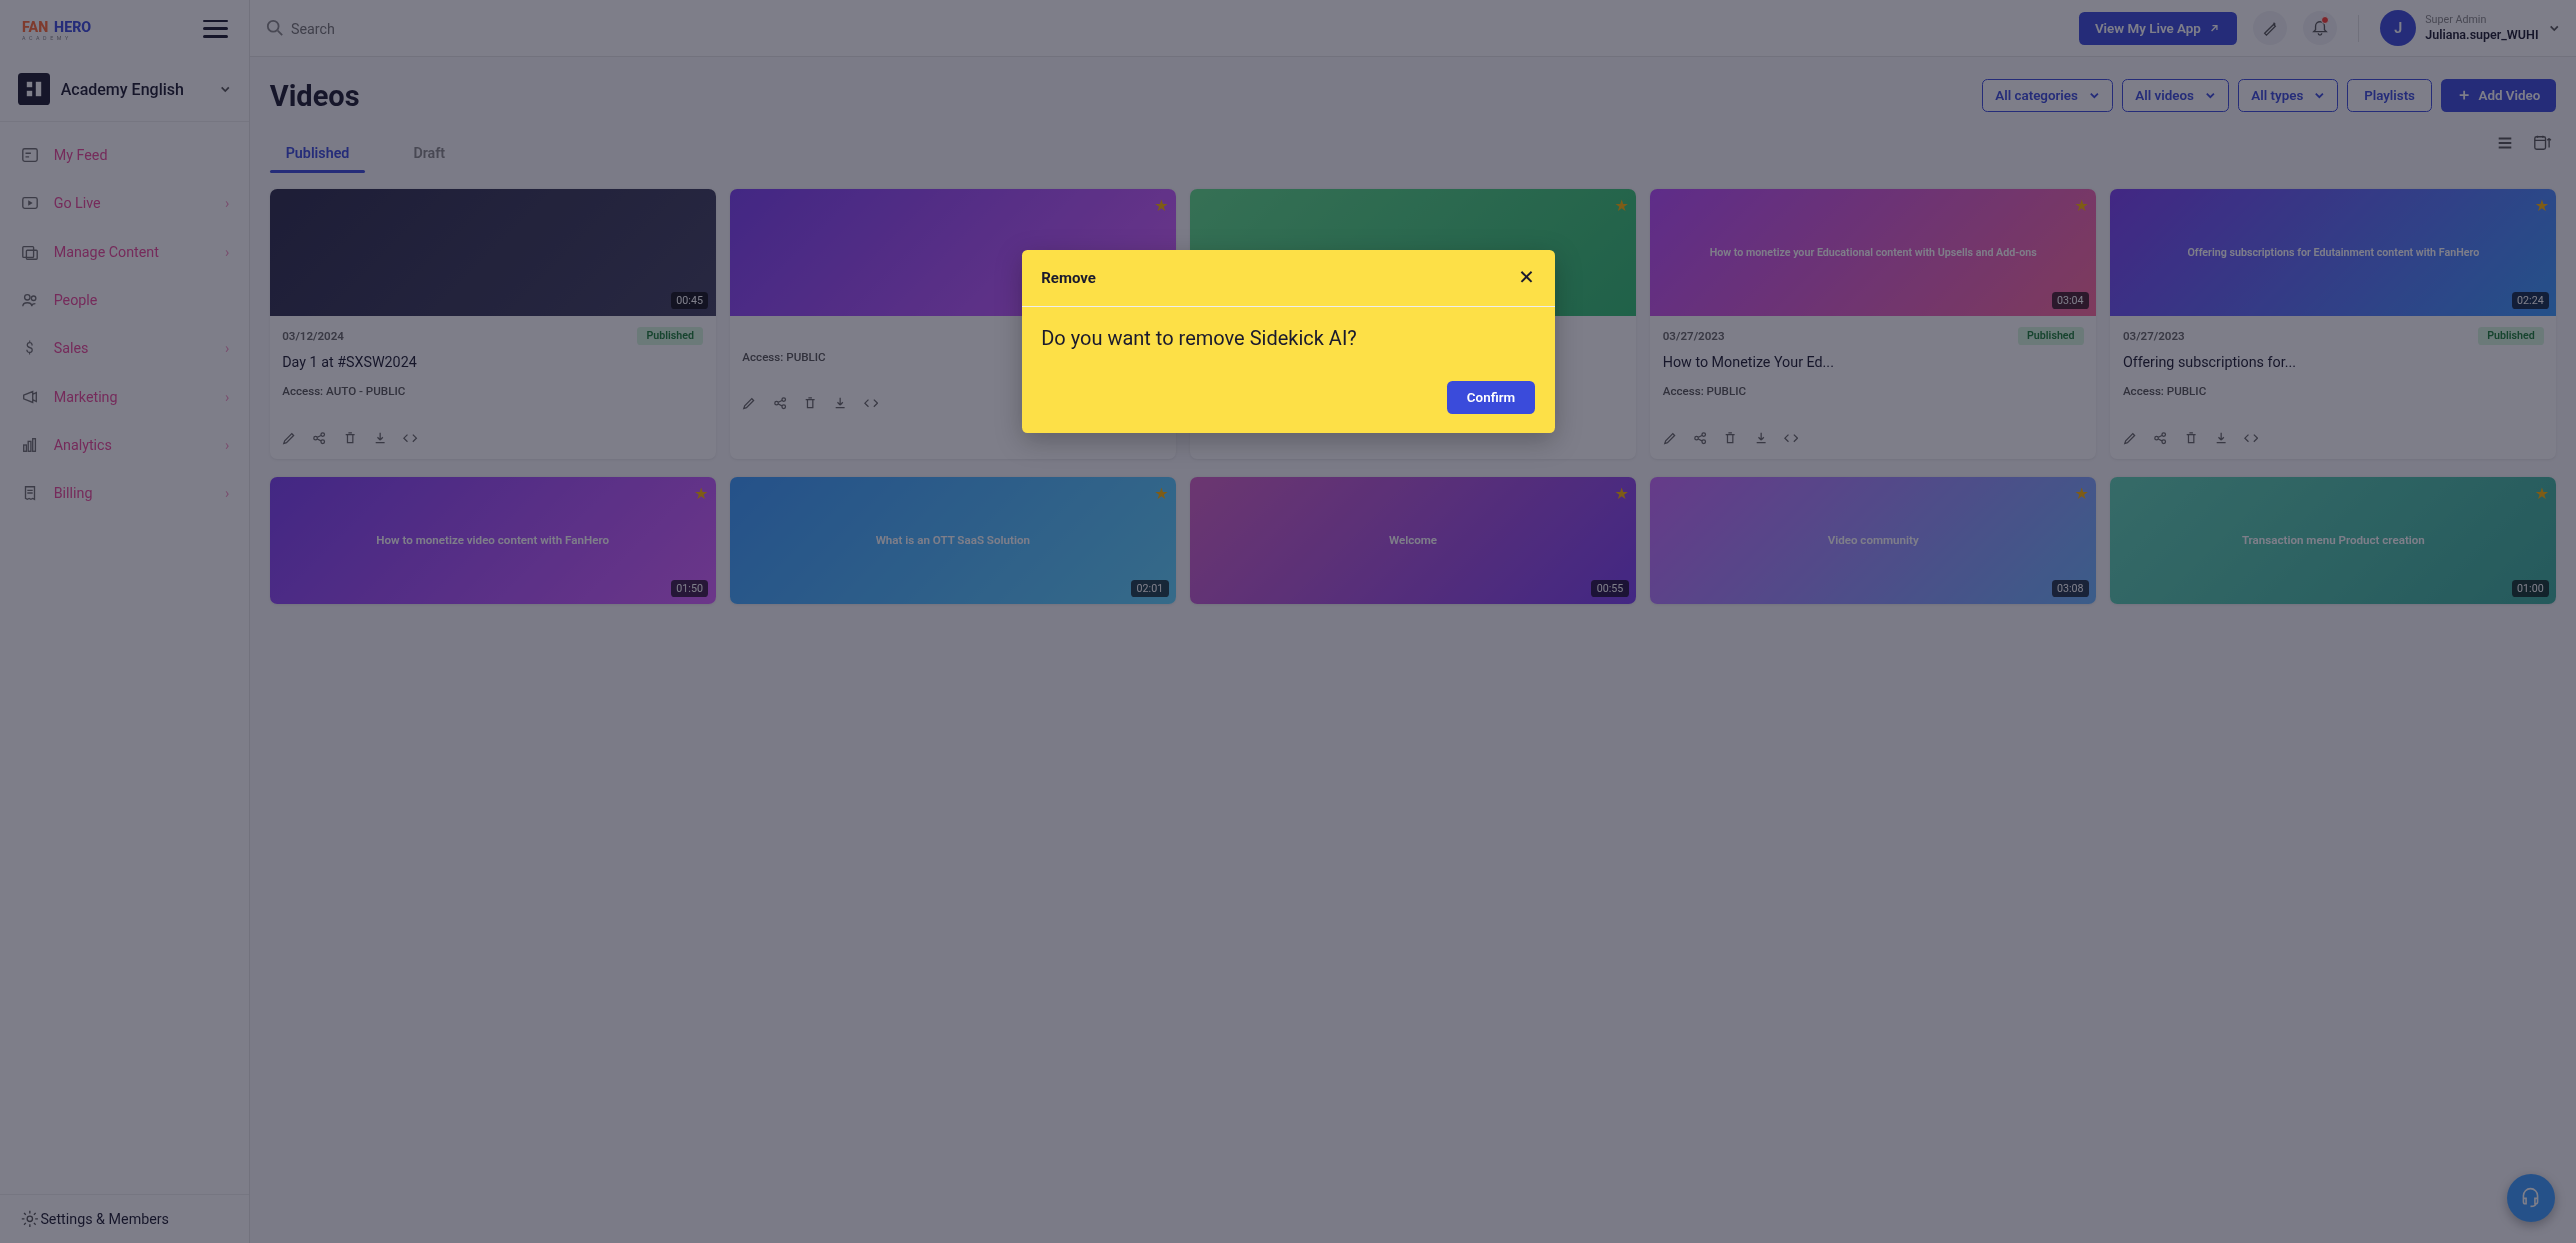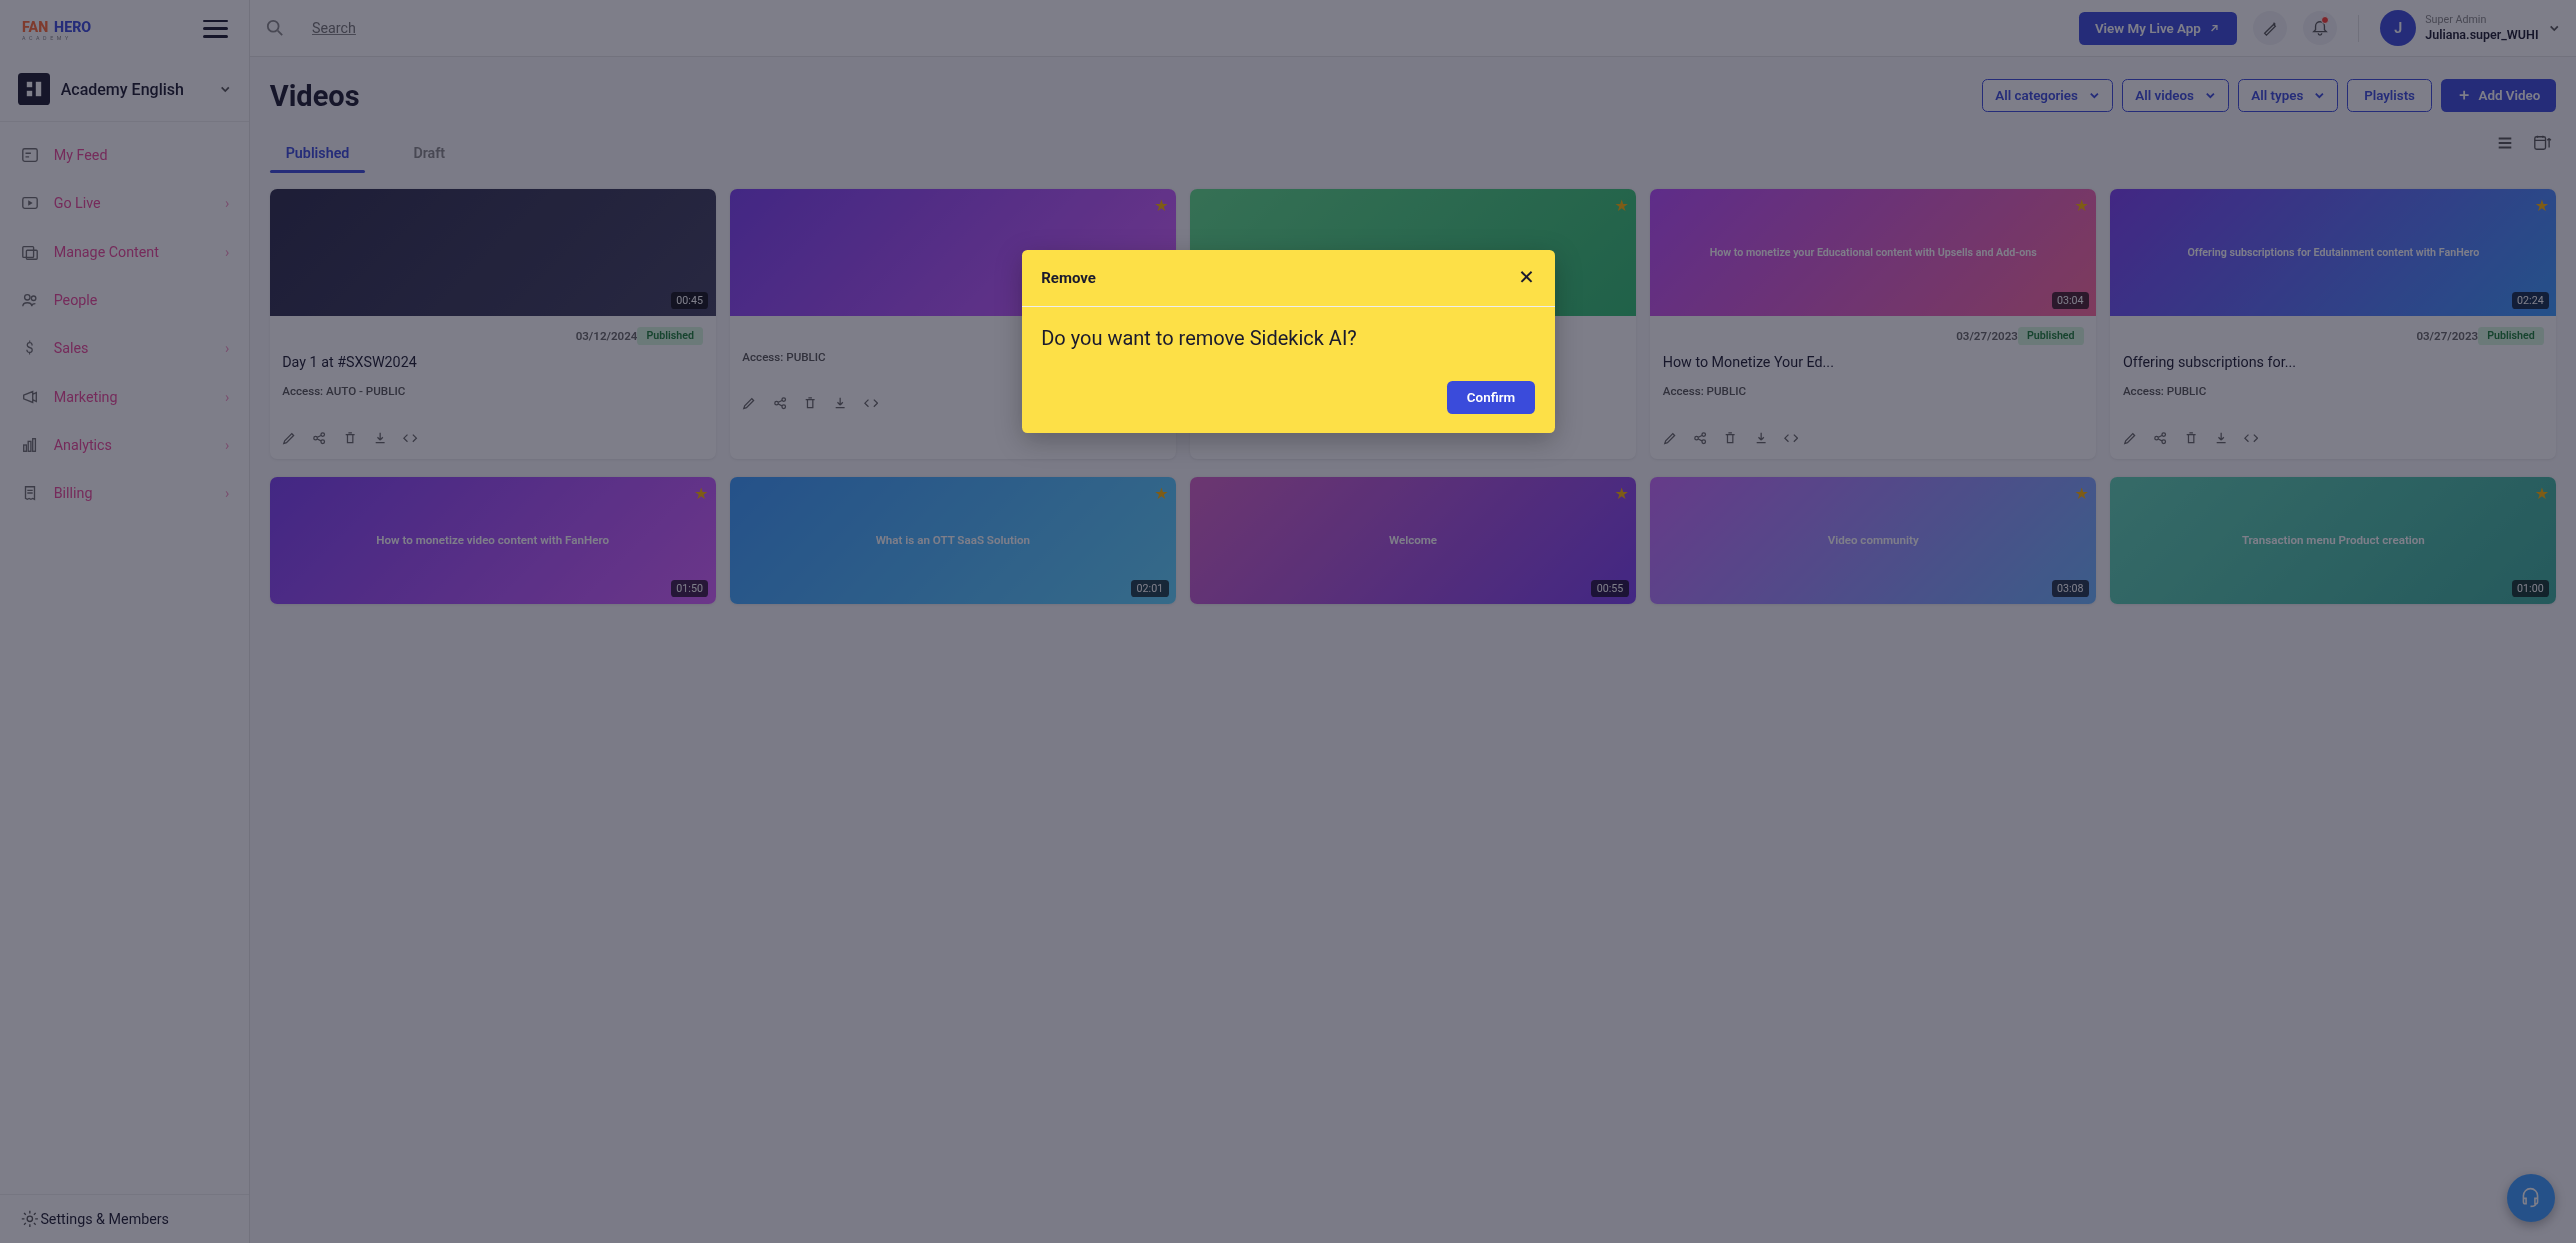--- a/index.html
+++ b/index.html
@@ -18,21 +18,21 @@
 .nav { flex: 1; padding: 9px 0; overflow-y: auto; }
 .nav-item { display: flex; align-items: center; padding: 14.3px 19.7px; gap: 14.3px; color: #ec4899; font-size: 14.3px; cursor: pointer; }
 .nav-item .nav-icon { width: 19.7px; height: 19.7px; display:flex; align-items:center; justify-content:center; opacity:0.85;}
 .nav-item .chevron { margin-left: auto; opacity: 0.6; }
 .sidebar-bottom { padding: 14.3px 19.7px; display:flex; align-items:center; gap:1px; border-top:0.9px solid #eee; cursor:pointer;}
 .sidebar-bottom .nav-icon { width:19.7px; height:19.7px; }
 
 
 .main { flex: 1; display: flex; flex-direction: column; }
 .topbar { height: 57px; display: flex; align-items: center; padding: 0 16px; gap: 16px; border-bottom:0.9px solid #e5e5e5; background:#fff;}
-.search { display: flex; align-items: center; gap: 28px; flex: 1; color:#888;text-decoration:underline;}
+.search { display: flex; align-items: flex-end; gap: 7px; flex: 1; color:#888;}
 .search input { border:none; outline:none; font-size:14.3px; color:#555; width:179px; background:transparent;}
 .btn-primary { background: #3a4bdb; color: #fff; border: none; border-radius: 5.4px; padding: 9px 16px; font-size: 13.4px; font-weight:600; display:flex; align-items:center; gap:7.2px; cursor:pointer;}
 .icon-btn { width: 34px; height: 34px; border-radius:50%; background:#f1f2f6; display:flex; align-items:center; justify-content:center; cursor:pointer; position:relative;}
 .notif-dot { position:absolute; top:5.4px; right:7.2px; width:8px; height:8px; background:#ff3b30; border-radius:50%; border:1.3px solid #fff;}
 .divider-v { width:0.9px; height:27px; background:#e0e0e0; margin:0 5.4px;}
 .user { display:flex; align-items:center; gap:9px; cursor:pointer;}
 .avatar { width:36px; height:36px; border-radius:50%; background:#3a4bdb; color:#fff; display:flex; align-items:center; justify-content:center; font-weight:600;}
 .user-text { display:flex; flex-direction:column; line-height:1.2;}
 .user-role { font-size:10.7px; color:#888;}
 .user-name { font-size:12.5px; font-weight:600;}
@@ -59,21 +59,21 @@
 .thumb.t3 { background:linear-gradient(135deg,#5fe08b,#2fbf71);}
 .thumb.t4 { background:linear-gradient(135deg,#b84bff,#ff6b9d);}
 .thumb.t5 { background:linear-gradient(135deg,#7b3ff2,#3a9cff);}
 .thumb.t6 { background:linear-gradient(135deg,#3a9cff,#5fd4ff);}
 .thumb.t7 { background:linear-gradient(135deg,#d661c8,#7b3ff2);}
 .thumb.t8 { background:linear-gradient(135deg,#c96bff,#6bb5ff);}
 .thumb.t9 { background:linear-gradient(135deg,#5fd4b5,#3aaf9c);}
 .duration { position:absolute; right:7.2px; bottom:7.2px; background:rgba(0,0,0,0.7); color:#fff; font-size:10.7px; padding:1.8px 5.4px; border-radius:3.6px;}
 .star { position:absolute; right:7.2px; top:7.2px; color:#ffb400; font-size:16px;}
 .card-body { padding:10.7px 12.5px;}
-.meta-row { display:flex; justify-content:flex-end; align-items:center; margin-bottom:9px;}
+.meta-row { display:flex; justify-content:space-between; align-items:center; margin-bottom:9px;}
 .date { font-size:11.6px; color:#666; font-weight:600;}
 .badge { background:#d6f5dc; color:#1a7f37; font-size:10.7px; font-weight:600; padding:2.7px 9px; border-radius:3.6px;}
 .card-title { font-size:14.3px; font-weight:400; margin-bottom:14.3px; white-space:nowrap; overflow:hidden; text-overflow:ellipsis;}
 .access { font-size:11.6px; color:#555; margin-bottom:12.5px; font-weight:500;}
 .card-actions { display:flex; gap:16px; padding:9px 12.5px 14.3px; color:#666;}
 .card-actions .act { cursor:pointer; display:flex; align-items:center;}
 
 
 .overlay { position:fixed; inset:0; background:rgba(20,20,40,0.55); display:flex; align-items:flex-start; justify-content:center; padding-top:250px; z-index:100;}
 .modal { background:#fde047; border-radius:5.4px; width:533px; box-shadow:0 7.2px 27px rgba(0,0,0,0.25);}

